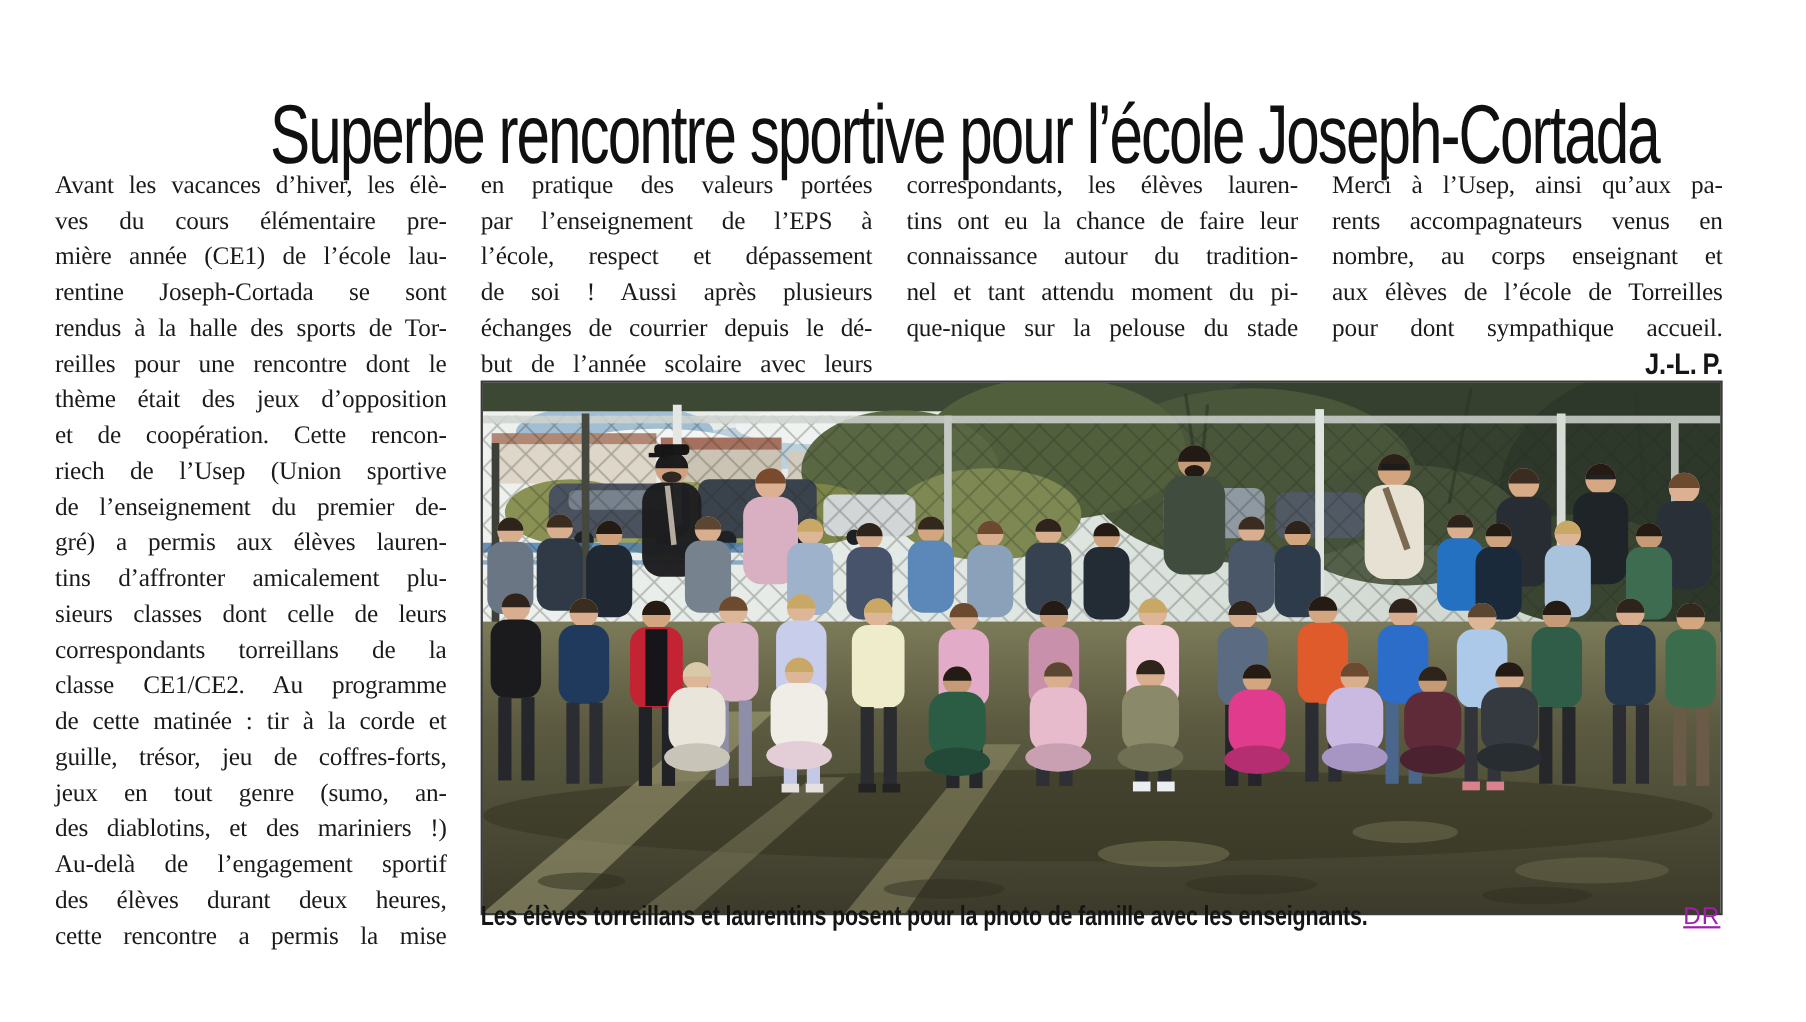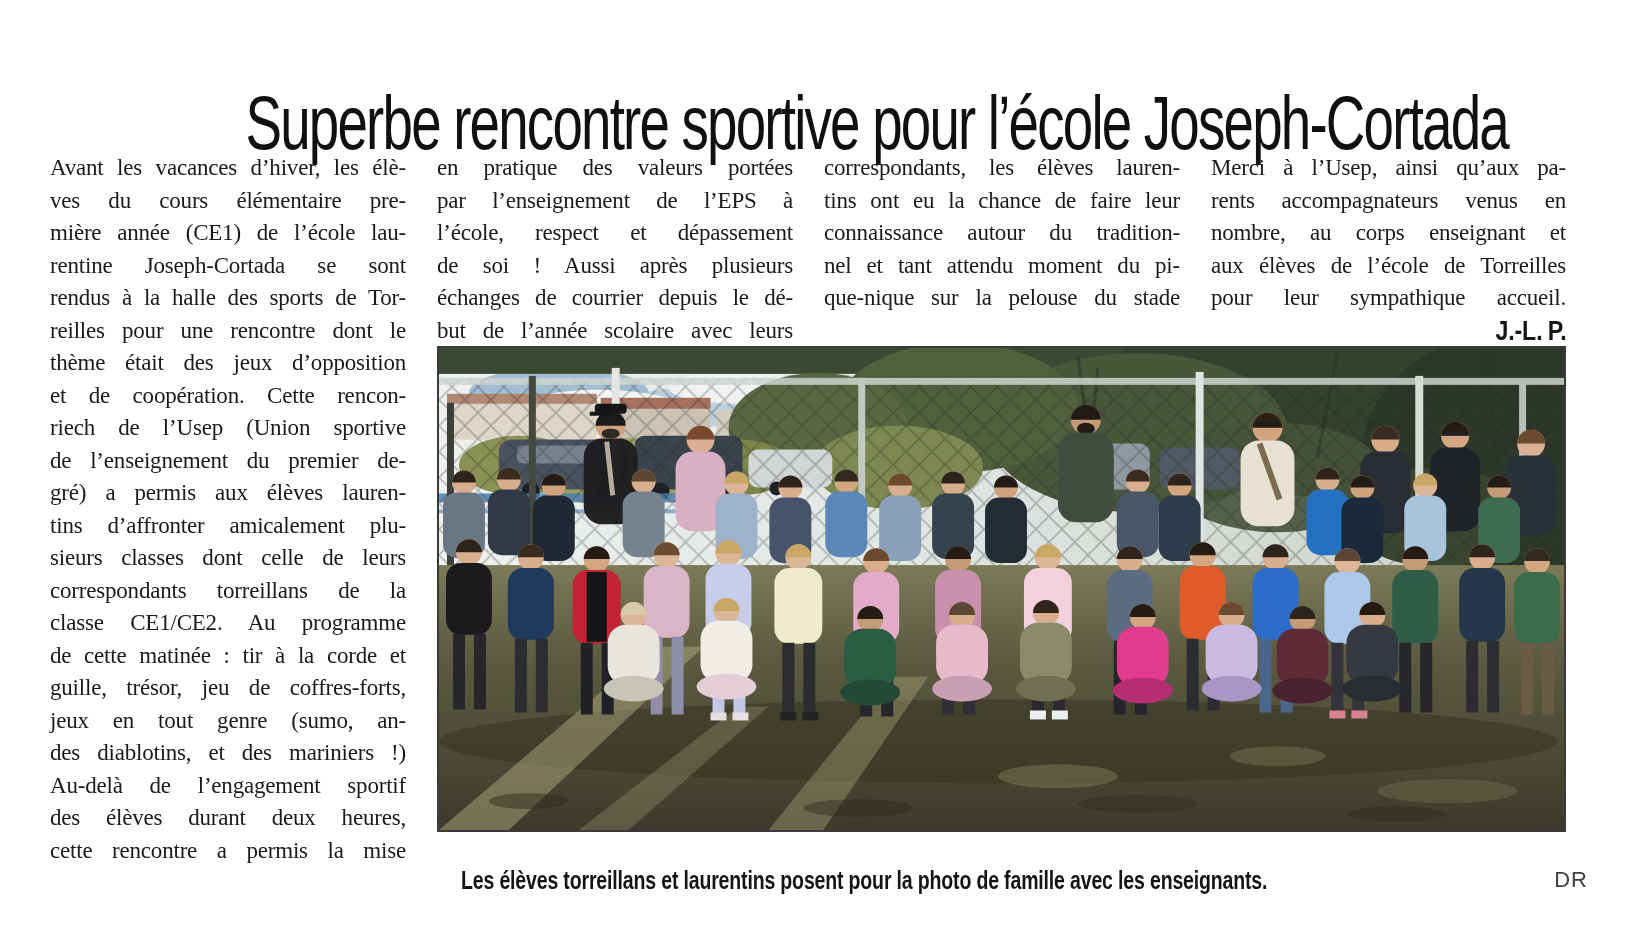--- a/index.html
+++ b/index.html
@@ -57,35 +57,35 @@
   
   .photo{
     position:absolute;left:437px;top:346px;
     width:1125px;height:482px;
     border:2px solid #3a3a3a;
     background:#c9cfc9;
   }
   .photo svg{display:block;width:100%;height:100%;}
   
   .caption-row{
-    position:absolute;left:437px;top:864px;width:1129px;height:36px;margin-left:24px;
+    position:absolute;left:437px;top:817px;width:1129px;height:36px;
   }
   .caption{
     position:absolute;left:0;top:0;
     font-family:"Liberation Sans", sans-serif;
     font-weight:700;font-size:25px;line-height:32px;
     color:#151515;white-space:nowrap;
     transform:scaleX(0.78);transform-origin:0 50%;
     letter-spacing:-0.2px;
   }
   .credit{
     position:absolute;right:2px;top:3px;
     font-family:"Liberation Sans", sans-serif;
     font-weight:400;font-size:22px;
-    color:#404040;letter-spacing:1px;
+    color:#a21caf;letter-spacing:1px;text-decoration:underline;
   }
 </style>
 </head>
 <body>
 
 <div class="page">
 
   <div class="title-wrap">
     <h1 class="title">Superbe rencontre sportive pour l’école Joseph-Cortada</h1>
   </div>
@@ -128,21 +128,21 @@
       <div class="tline">connaissance autour du tradition-</div>
       <div class="tline">nel et tant attendu moment du pi-</div>
       <div class="tline">que-nique sur la pelouse du stade</div>
     </div>
   <div class="col c4">
     <div>
         <div class="tline">Merci à l’Usep, ainsi qu’aux pa-</div>
         <div class="tline">rents accompagnateurs venus en</div>
         <div class="tline">nombre, au corps enseignant et</div>
         <div class="tline">aux élèves de l’école de Torreilles</div>
-        <div class="tline">pour leur sympathique accueil.</div>
+        <div class="tline">pour dont sympathique accueil.</div>
       </div>
     <div class="byline">
       <span>J.-L. P.</span>
     </div>
   </div>
 
   <figure class="photo" style="margin:0" aria-label="Groupe d’élèves et d’enseignants posant sur la pelouse devant un grillage">
     <svg viewBox="0 0 1127 484" preserveAspectRatio="none">
       <defs>
         <linearGradient id="sky" x1="0" y1="0" x2="1" y2="0">

